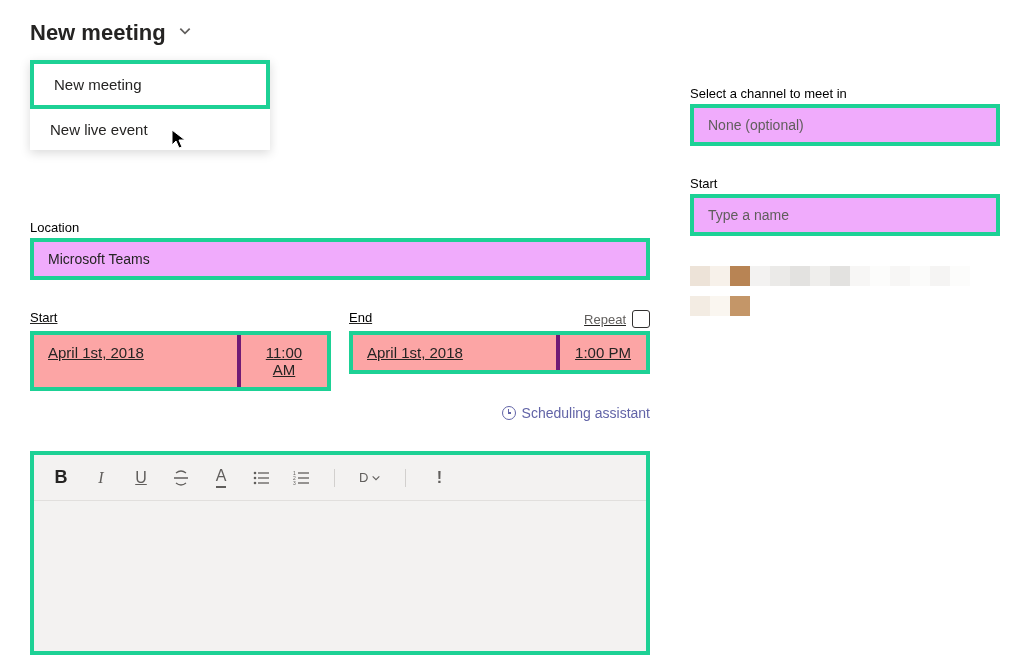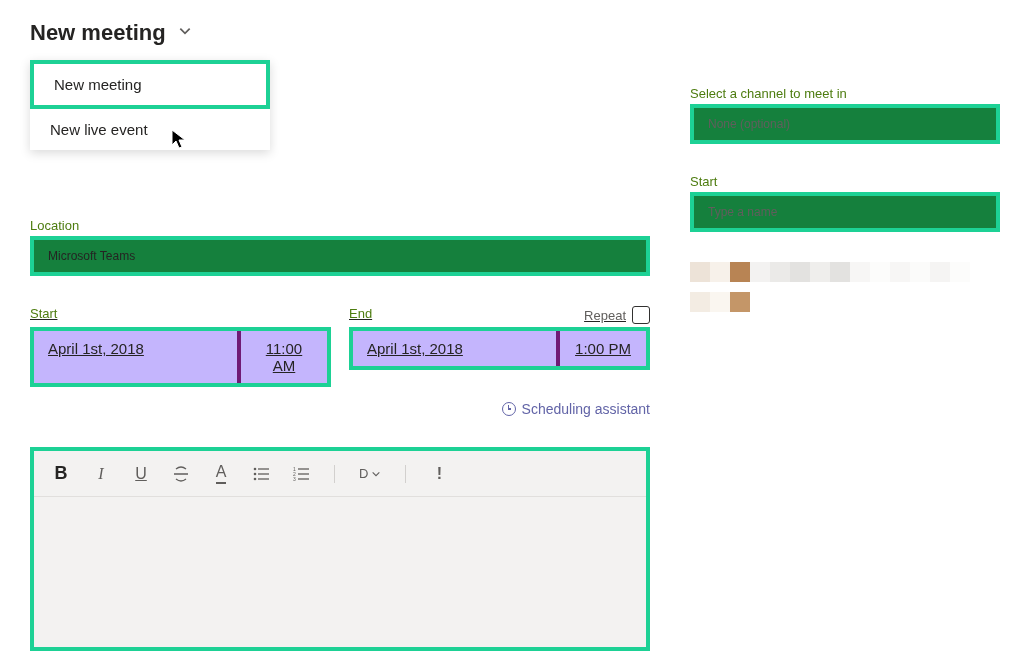--- a/index.html
+++ b/index.html
@@ -50,30 +50,30 @@
     .main-grid {
       display: grid;
       grid-template-columns: 620px 310px;
       gap: 40px;
       margin-top: 0;
     }
     .left-col { padding-top: 20px; }
     .right-col { padding-top: 30px; }
     .field-label {
       font-size: 13px;
-      color: #4d7c0f;
+      color: #000000;
       margin-bottom: 3px;
       display: block;
     }
     .text-input {
       width: 100%;
-      background: #15803d;
+      background: #f0abfc;
       border: none;
       padding: 9px 14px;
-      font-size: 12px;
+      font-size: 14px;
       color: #252423;
       font-family: inherit;
     }
     .text-input::placeholder { color: #605e5c; }
     .title-input-wrap { margin-bottom: 30px; margin-top: 80px; }
     .location-block { margin-bottom: 30px; }
     .datetime-row {
       display: flex;
       gap: 18px;
       align-items: flex-start;
@@ -95,21 +95,21 @@
     }
     .repeat-checkbox {
       width: 18px;
       height: 18px;
       border: 1.5px solid #323130;
       border-radius: 3px;
       background: #fff;
     }
     .dt-combo {
       display: flex;
-      background: #c4b5fd;
+      background: #fca5a5;
     }
     .dt-date {
       flex: 1;
       padding: 9px 14px;
       font-size: 15px;
     }
     .dt-time {
       width: 90px;
       padding: 9px 12px;
       font-size: 15px;

